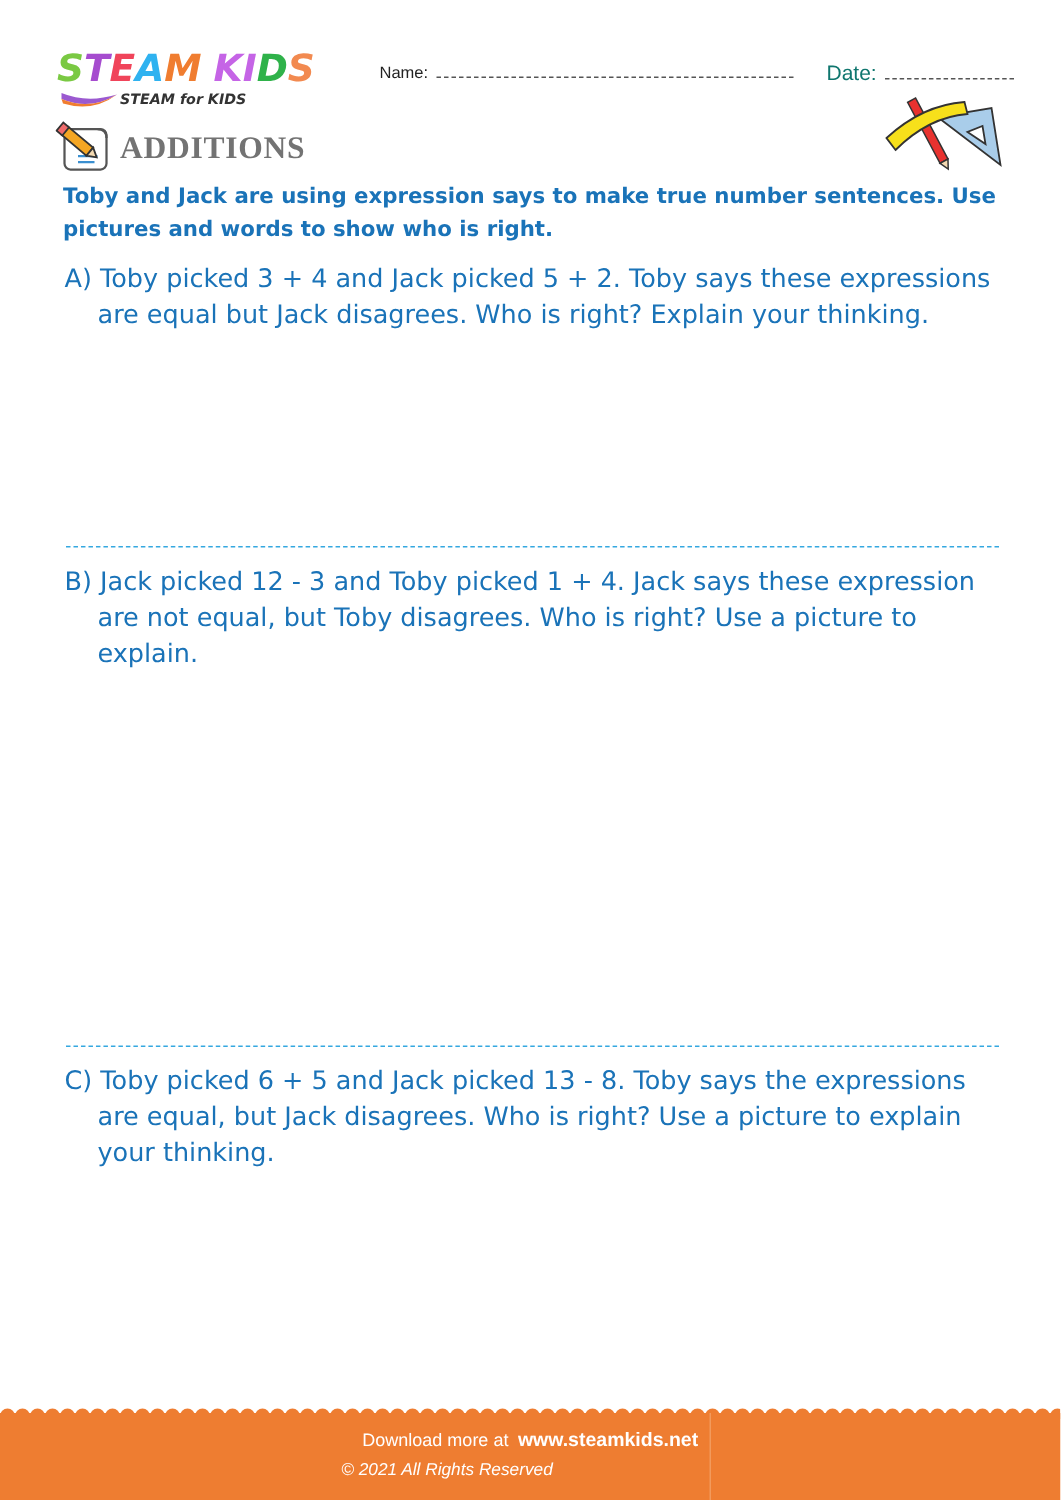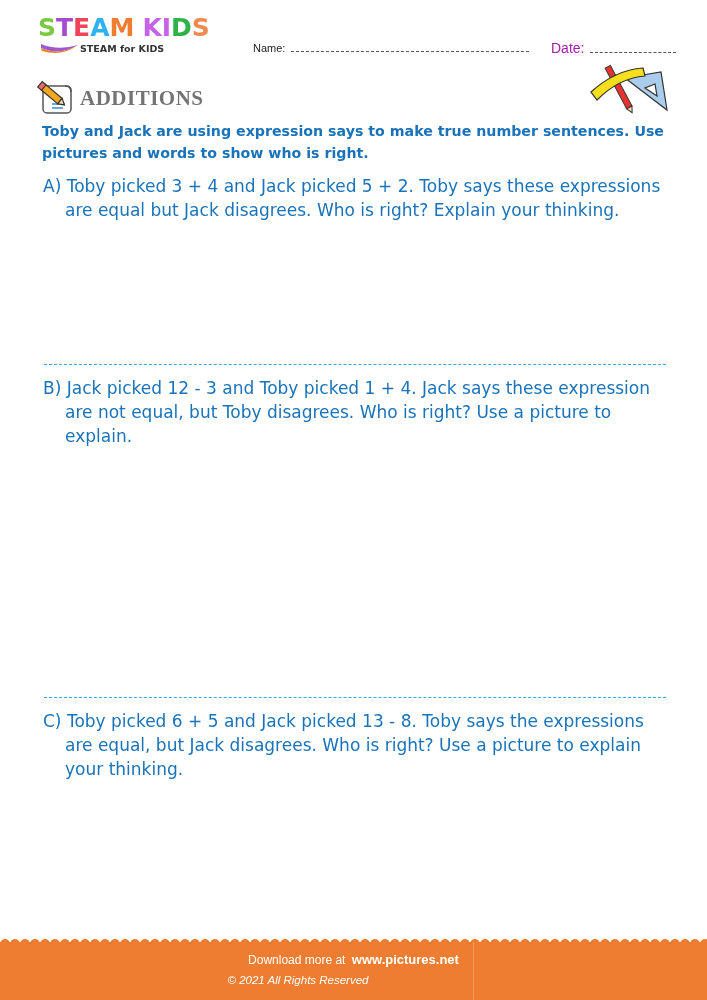--- a/index.html
+++ b/index.html
@@ -1,27 +1,27 @@
 <!DOCTYPE html>
 <html><head>
 <meta charset="utf-8">
 <style>
   * { box-sizing: border-box; margin: 0; padding: 0; }
   html, body { width: 707px; height: 1000px; background: #ffffff; overflow: hidden; }
   body { position: relative; font-family: "Liberation Sans", sans-serif; }
 
-  .logo { position: absolute; left: 38px; top: 14px; width: 200px; height: 46px; }
+  .logo { position: absolute; left: 38px; top: 32px; width: 200px; height: 46px; font-style: italic; }
   .logo-word { position: absolute; left: 0; top: 0; font-family: "DejaVu Sans", sans-serif; font-weight: bold; font-size: 25px; letter-spacing: 0px; line-height: 28px; white-space: nowrap; }
   .logo-word span { display: inline-block; }
   .logo-sub { position: absolute; left: 42px; top: 29px; font-family: "DejaVu Sans", sans-serif; font-weight: bold; font-size: 9.5px; color: #333; white-space: nowrap; }
   .logo-swoosh { position: absolute; left: 2px; top: 28px; }
 
   .name-field { position: absolute; left: 253px; top: 40px; font-size: 11px; color: #222; display: flex; align-items: baseline; }
   .name-line { display: inline-block; width: 238px; border-bottom: 1px dashed #555; margin-left: 6px; height: 12px; }
-  .date-field { position: absolute; left: 551px; top: 40px; font-size: 14px; color: #a21caf; display: flex; align-items: baseline; text-align: right; }
+  .date-field { position: absolute; left: 551px; top: 40px; font-size: 14px; color: #0f766e; display: flex; align-items: baseline; text-align: right; }
   .date-line { display: inline-block; width: 86px; border-bottom: 1px dashed #555; margin-left: 6px; height: 12px; }
 
   .title-icon { position: absolute; left: 37px; top: 80px; }
   .title { position: absolute; left: 80px; top: 86px; font-family: Liberation Serif, serif; font-weight: bold; font-size: 21px; color: #737373; letter-spacing: 0.5px; }
   .tools-icon { position: absolute; left: 585px; top: 62px; }
 
   .instructions { position: absolute; left: 42px; top: 120px; width: 640px; font-family: "DejaVu Sans", sans-serif; font-weight: bold; font-size: 14.2px; line-height: 22px; color: #1a73b8; }
   .question { position: absolute; left: 43px; width: 630px; font-family: "DejaVu Sans", sans-serif; font-size: 17px; line-height: 24px; color: #1a73b8; padding-left: 22px; text-indent: -22px; }
   .q-a { top: 174px; }
   .q-b { top: 376px; }
@@ -97,15 +97,15 @@
     <pattern id="sc" x="0" y="0" width="10" height="10" patternUnits="userSpaceOnUse">
       <circle cx="5" cy="8" r="5" fill="#ee7d31"></circle>
     </pattern>
   </defs>
   <rect x="0" y="0" width="707" height="10" fill="url(#sc)"></rect>
 </svg>
 <div class="footer"></div>
 <div class="footer-sep"></div>
 <div class="footer-line1">
   <span>Download more at</span>
-  <span class="site">www.pictures.net</span>
+  <span class="site">www.steamkids.net</span>
 </div>
 <div class="footer-line2">© 2021 All Rights Reserved</div>
 
 </body></html>

